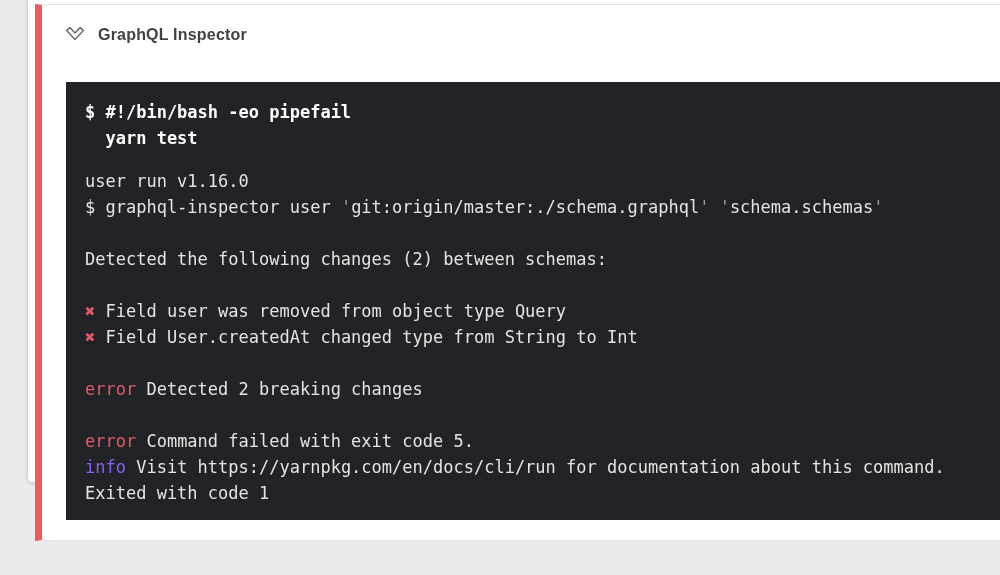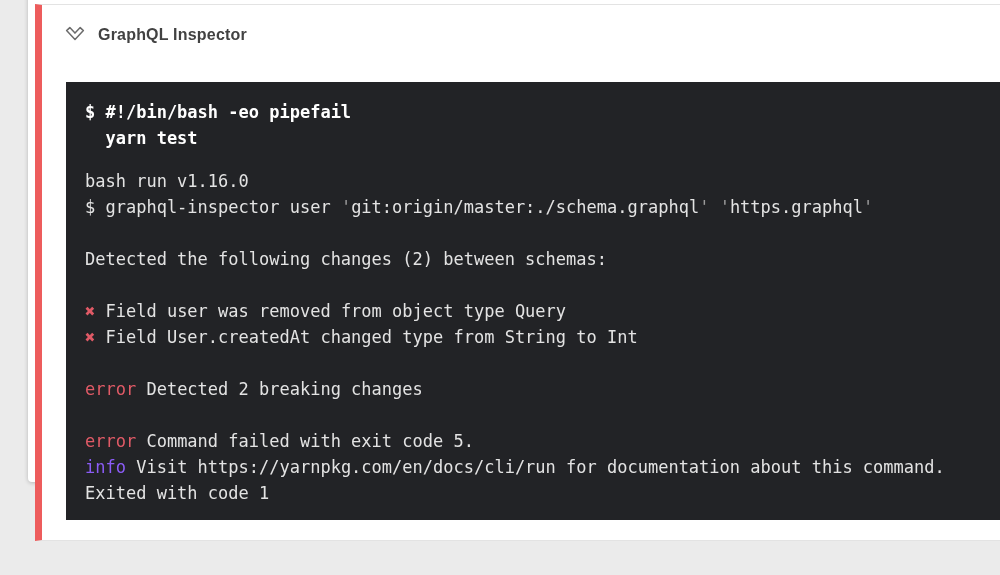--- a/index.html
+++ b/index.html
@@ -93,22 +93,22 @@
             <path d="M3.6 6.6 L12 15.4 L20.4 6.6 L17.2 3.6 L12 9.1 L6.8 3.6 Z" fill="none" stroke="#6b6b6b" stroke-width="1.5" stroke-linejoin="round"></path>
           </svg>
         </span>
         <span class="step-title">GraphQL Inspector</span>
       </div>
 
       <div class="terminal" id="terminal">
           <div class="t-line"><span class="cmd">$ #!/bin/bash -eo pipefail</span></div>
           <div class="t-line"><span class="cmd">  yarn test</span></div>
           <div class="t-line spacer"></div>
-          <div class="t-line"><span>bash run v1.16.0</span></div>
-          <div class="t-line"><span>$ graphql-inspector user </span><span class="dim">'</span><span>git:origin/master:./schema.graphql</span><span class="dim">'</span><span> </span><span class="dim">'</span><span>https.graphql</span><span class="dim">'</span></div>
+          <div class="t-line"><span>user run v1.16.0</span></div>
+          <div class="t-line"><span>$ graphql-inspector user </span><span class="dim">'</span><span>git:origin/master:./schema.graphql</span><span class="dim">'</span><span> </span><span class="dim">'</span><span>schema.schemas</span><span class="dim">'</span></div>
           <div class="t-line"></div>
           <div class="t-line"><span>Detected the following changes (2) between schemas:</span></div>
           <div class="t-line"></div>
           <div class="t-line"><span class="err">✖</span><span> Field user was removed from object type Query</span></div>
           <div class="t-line"><span class="err">✖</span><span> Field User.createdAt changed type from String to Int</span></div>
           <div class="t-line"></div>
           <div class="t-line"><span class="err">error</span><span> Detected 2 breaking changes</span></div>
           <div class="t-line"></div>
           <div class="t-line"><span class="err">error</span><span> Command failed with exit code 5.</span></div>
           <div class="t-line"><span class="info">info</span><span> Visit https://yarnpkg.com/en/docs/cli/run for documentation about this command.</span></div>

